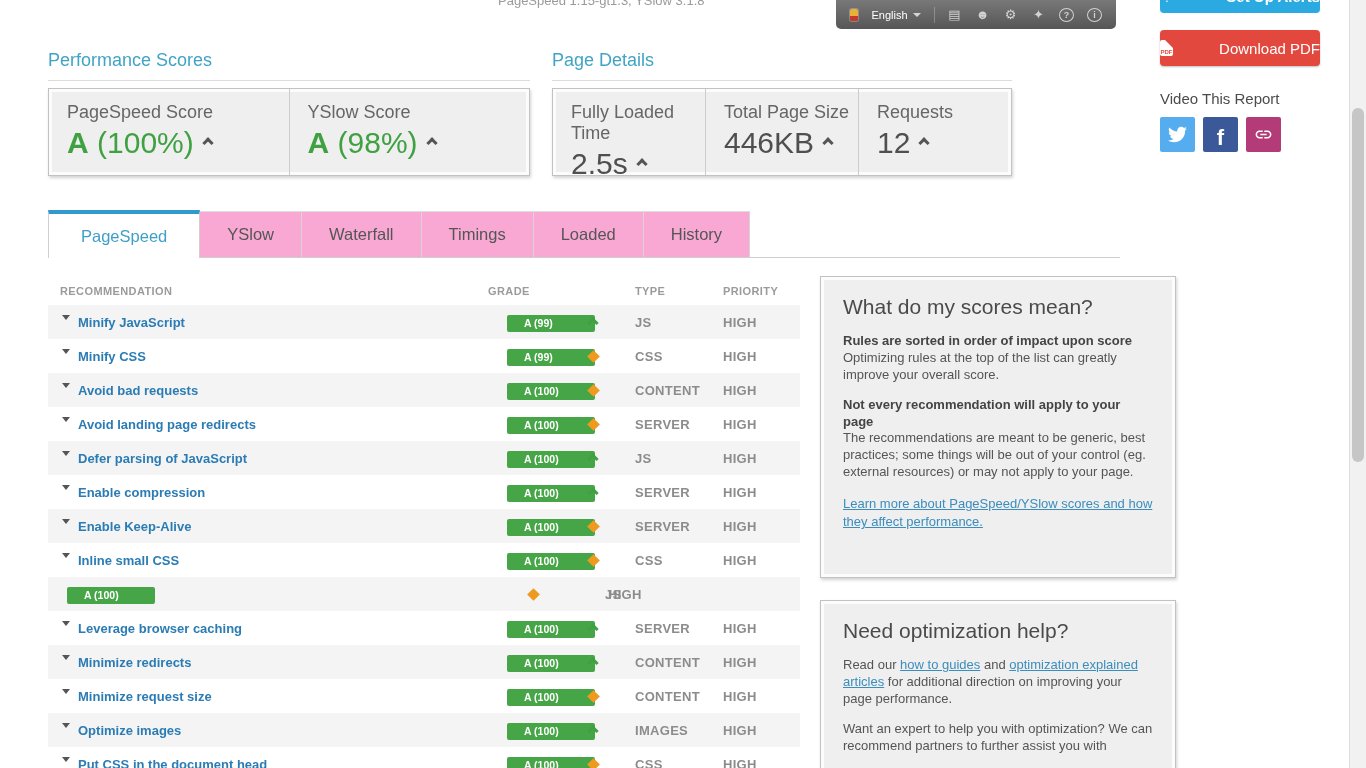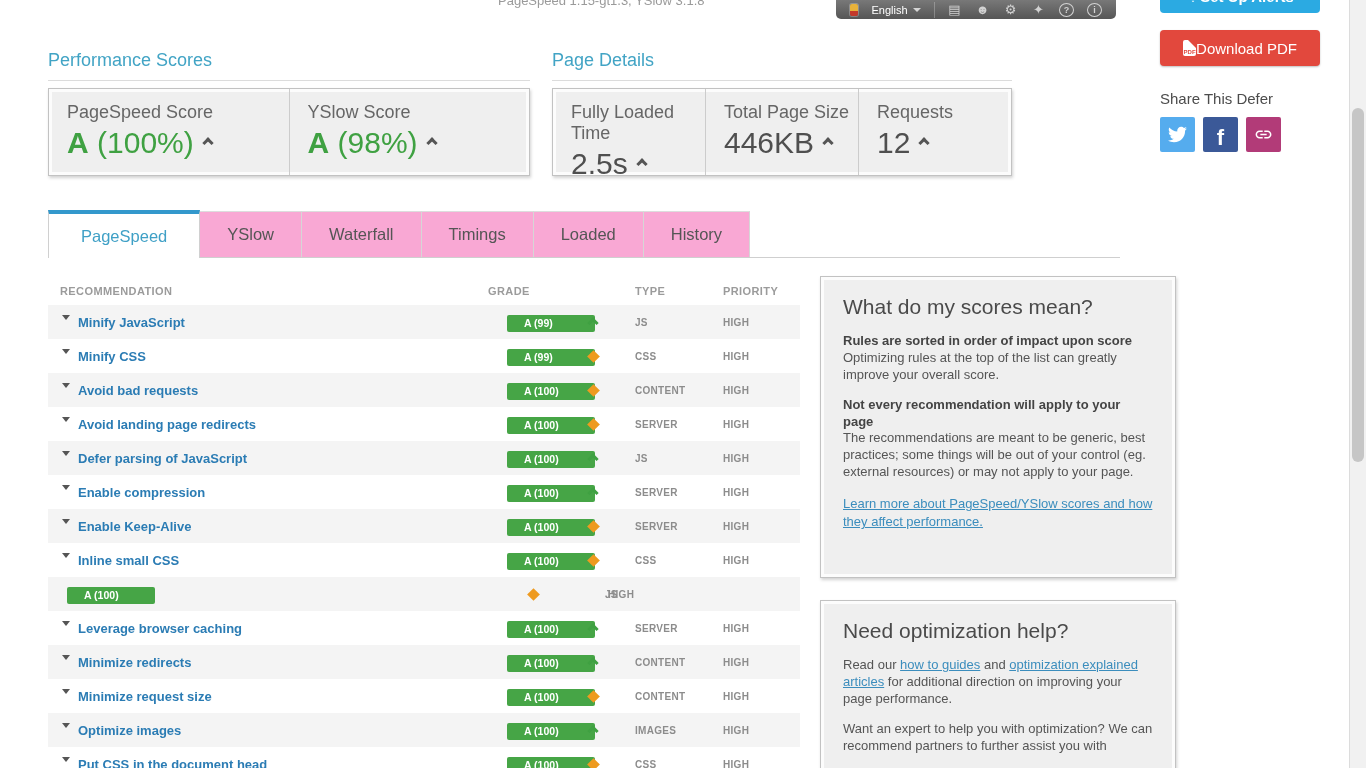--- a/index.html
+++ b/index.html
@@ -3,35 +3,35 @@
 <meta charset="utf-8">
 <style>
   * { margin:0; padding:0; box-sizing:border-box; }
   html,body { width:1366px; height:768px; overflow:hidden; background:#fff;
               font-family:"Liberation Sans", sans-serif; }
   .page { position:absolute; left:0; top:0; right:17px; bottom:0; }
 
   
   .version-text { position:absolute; left:498px; top:-7px; font-size:13px; color:#9a9a9a; white-space:nowrap; }
 
-  .toolbar { position:absolute; left:836px; top:0; width:280px; height:19px;
+  .toolbar { position:absolute; left:836px; top:0; width:280px; height:29px;
              background:linear-gradient(#787878,#565656); border-radius:0 0 5px 5px;
              display:flex; align-items:center; padding:0 14px; gap:13px; }
   .flag { width:18px; height:12px; border-radius:2px;
           background:linear-gradient(#e8b23a 55%, #c3392b 55%); box-shadow:0 0 0 1px rgba(255,255,255,.25); }
   .lang { color:#fff; font-size:11px; display:flex; align-items:center; gap:5px; cursor:pointer; }
   .lang-caret { width:0; height:0; border:4px solid transparent; border-top-color:#d5d5d5; margin-top:4px; }
   .tb-sep { width:1px; height:16px; background:rgba(255,255,255,.25); }
   .tb-icon { color:#d2d2d2; font-size:13px; min-width:15px; text-align:center; cursor:pointer; }
   .tb-icon.circle { border:1px solid #d2d2d2; border-radius:50%; width:14px; height:14px;
                     line-height:12px; font-size:9px; font-weight:bold; }
 
   
   .btn { position:absolute; left:1160px; width:160px; border-radius:4px; color:#fff;
-         display:flex; align-items:center; justify-content:center; cursor:pointer; }
+         display:flex; align-items:center; justify-content:space-between; cursor:pointer; }
   .btn-alerts { top:-21px; height:34px; background:#2baae2; font-size:15px; font-weight:bold; }
   .btn-pdf { top:30px; height:36px; background:#e2483d; font-size:15px; box-shadow:0 1px 2px rgba(0,0,0,.25); }
   .pdf-icon { width:13px; height:16px; background:#fff; border-radius:2px; position:relative; }
   .pdf-icon::before { content:""; position:absolute; top:0; right:0;
                       border:4px solid transparent; border-top-color:#e2483d; border-right-color:#e2483d; }
   .pdf-icon::after { content:"PDF"; position:absolute; bottom:1px; left:0; right:0;
                      font-size:6px; font-weight:bold; color:#e2483d; text-align:center; }
 
   
   .share { position:absolute; left:1160px; top:90px; }
@@ -80,21 +80,21 @@
   .cell.c-name { display:flex; padding-left:14px; gap:8px; }
   .tri { width:0; height:0; border-left:4px solid transparent; border-right:4px solid transparent;
          border-top:5px solid #555; cursor:pointer; flex:none; }
   .rec-link { font-size:13px; font-weight:bold; color:#2b7cb4; cursor:pointer; }
   .bar { display:inline-block; width:88px; height:17px; background:#46a546; border-radius:2px;
          color:#fff; font-size:10.5px; font-weight:bold; line-height:17px; padding-left:17px;margin-left:19px; }
   .chg { justify-self:center; }
   .chev-up { display:inline-block; width:8px; height:8px; border-top:3px solid #3fa142;
              border-left:3px solid #3fa142; transform:rotate(45deg); margin-top:4px; }
   .diamond { display:inline-block; width:9px; height:9px; background:#EE9A1F; transform:rotate(45deg); }
-  .cell.c-type, .cell.c-pri { font-size:10px; font-weight:bold; color:#8c8c8c; letter-spacing:.3px; }
+  .cell.c-type, .cell.c-pri { font-size:13px; font-weight:bold; color:#8c8c8c; letter-spacing:.3px; }
 
   
   .info-box { position:absolute; left:820px; width:356px; padding:18px 22px; }
   .box-scores { top:276px; height:302px; }
   .box-help { top:600px; height:400px; }
   .box-title { font-size:21px; font-weight:normal; color:#4a4a4a; margin-bottom:14px; }
   .box-text { font-size:13px; color:#555; line-height:1.3; margin-bottom:13px; }
   .box-text strong { display:block; color:#444; }
   .box-link, .inline-link { color:#3b8dbd; text-decoration:underline; font-size:13px; cursor:pointer; }
 
@@ -134,21 +134,21 @@
       </svg>
     <span>Set Up Alerts</span>
   </div>
 
   <div class="btn btn-pdf">
     <span class="pdf-icon"></span>
     <span>Download PDF</span>
   </div>
 
   <div class="share">
-    <div class="share-title">Share This Defer</div>
+    <div class="share-title">Video This Report</div>
     <div class="share-icons">
       <span class="share-btn share-twitter">
         <svg width="19" height="19" viewBox="0 0 24 24">
             <path fill="#fff" d="M23.95 4.57c-.88.39-1.83.65-2.82.77 1.01-.61 1.79-1.57 2.16-2.72-.95.56-2 .96-3.13 1.18-.9-.96-2.17-1.56-3.59-1.56-2.72 0-4.92 2.2-4.92 4.92 0 .39.04.76.13 1.12C7.69 8.09 4.07 6.13 1.64 3.16c-.43.72-.67 1.56-.67 2.47 0 1.71.87 3.21 2.19 4.1-.81-.03-1.57-.25-2.23-.62v.06c0 2.39 1.69 4.37 3.95 4.83-.41.11-.85.17-1.3.17-.31 0-.61-.03-.92-.09.63 1.95 2.45 3.38 4.6 3.42-1.68 1.32-3.81 2.1-6.1 2.1-.39 0-.78-.02-1.17-.07 2.19 1.39 4.77 2.21 7.56 2.21 9.05 0 14-7.5 14-13.99 0-.21 0-.42-.02-.63.96-.69 1.8-1.56 2.46-2.55z"></path>
           </svg>
       </span>
       <span class="share-btn share-facebook">
         <span class="fb-f">f</span>
       </span>
       <span class="share-btn share-link">

